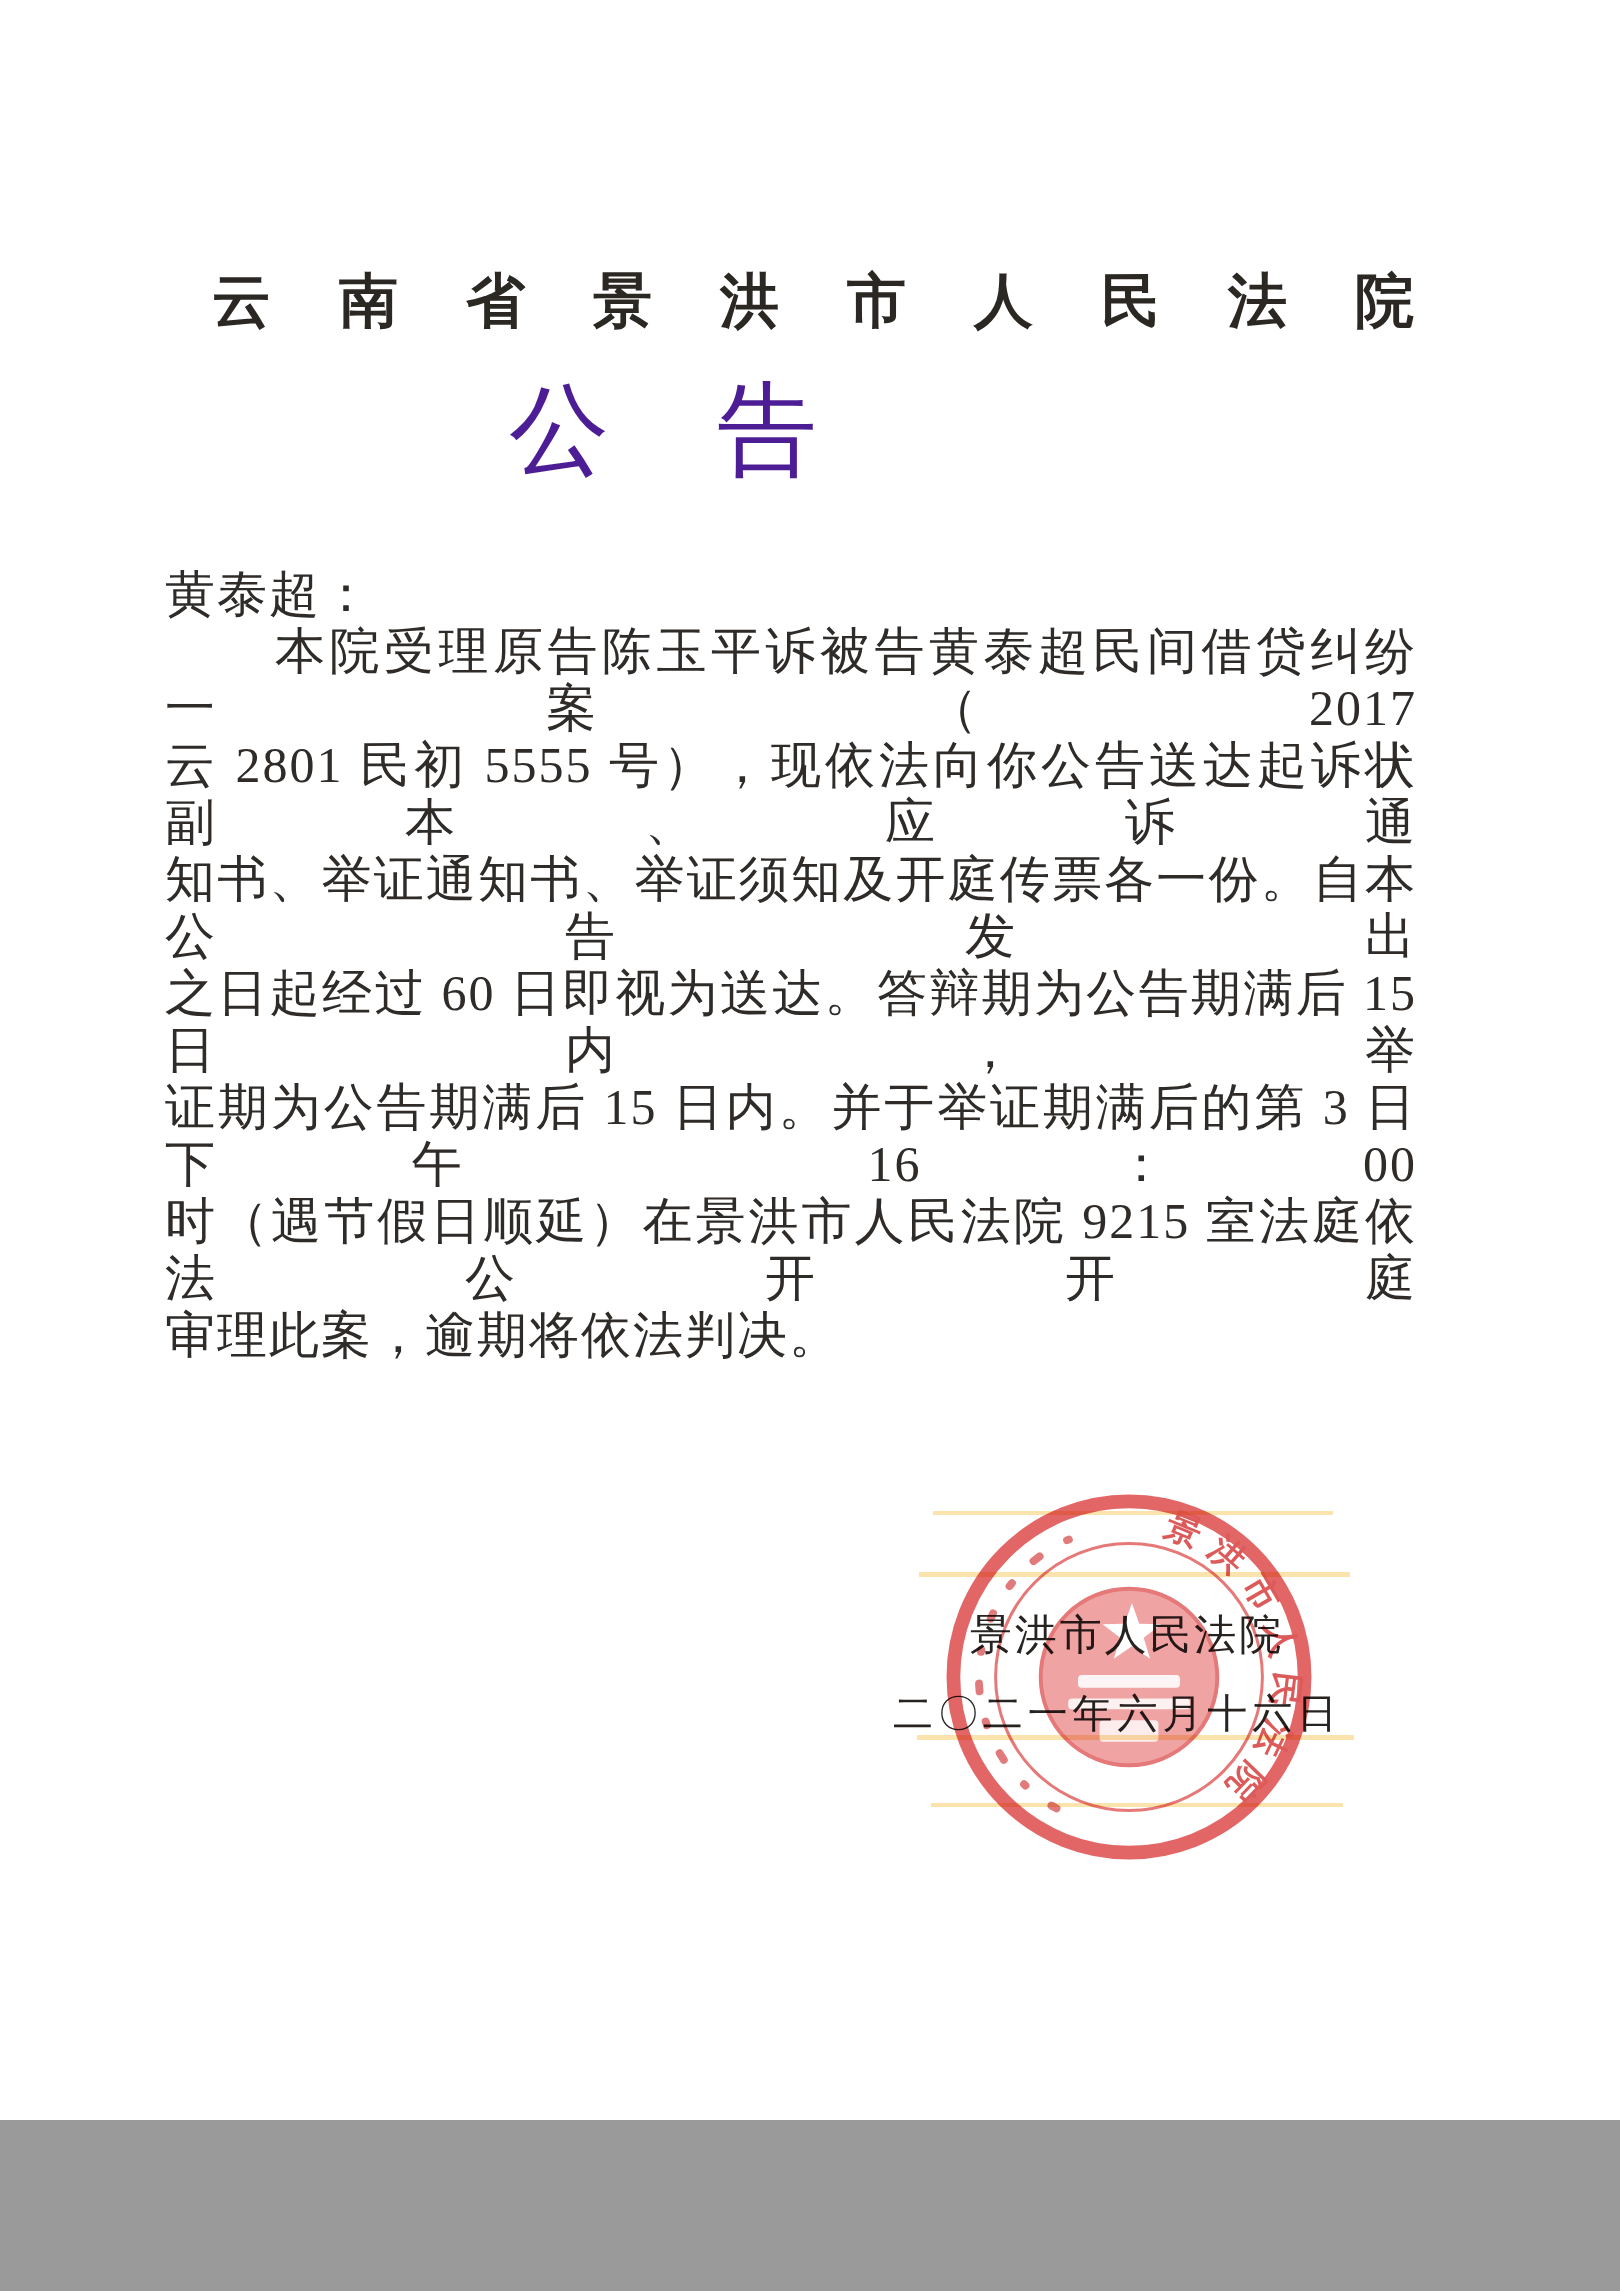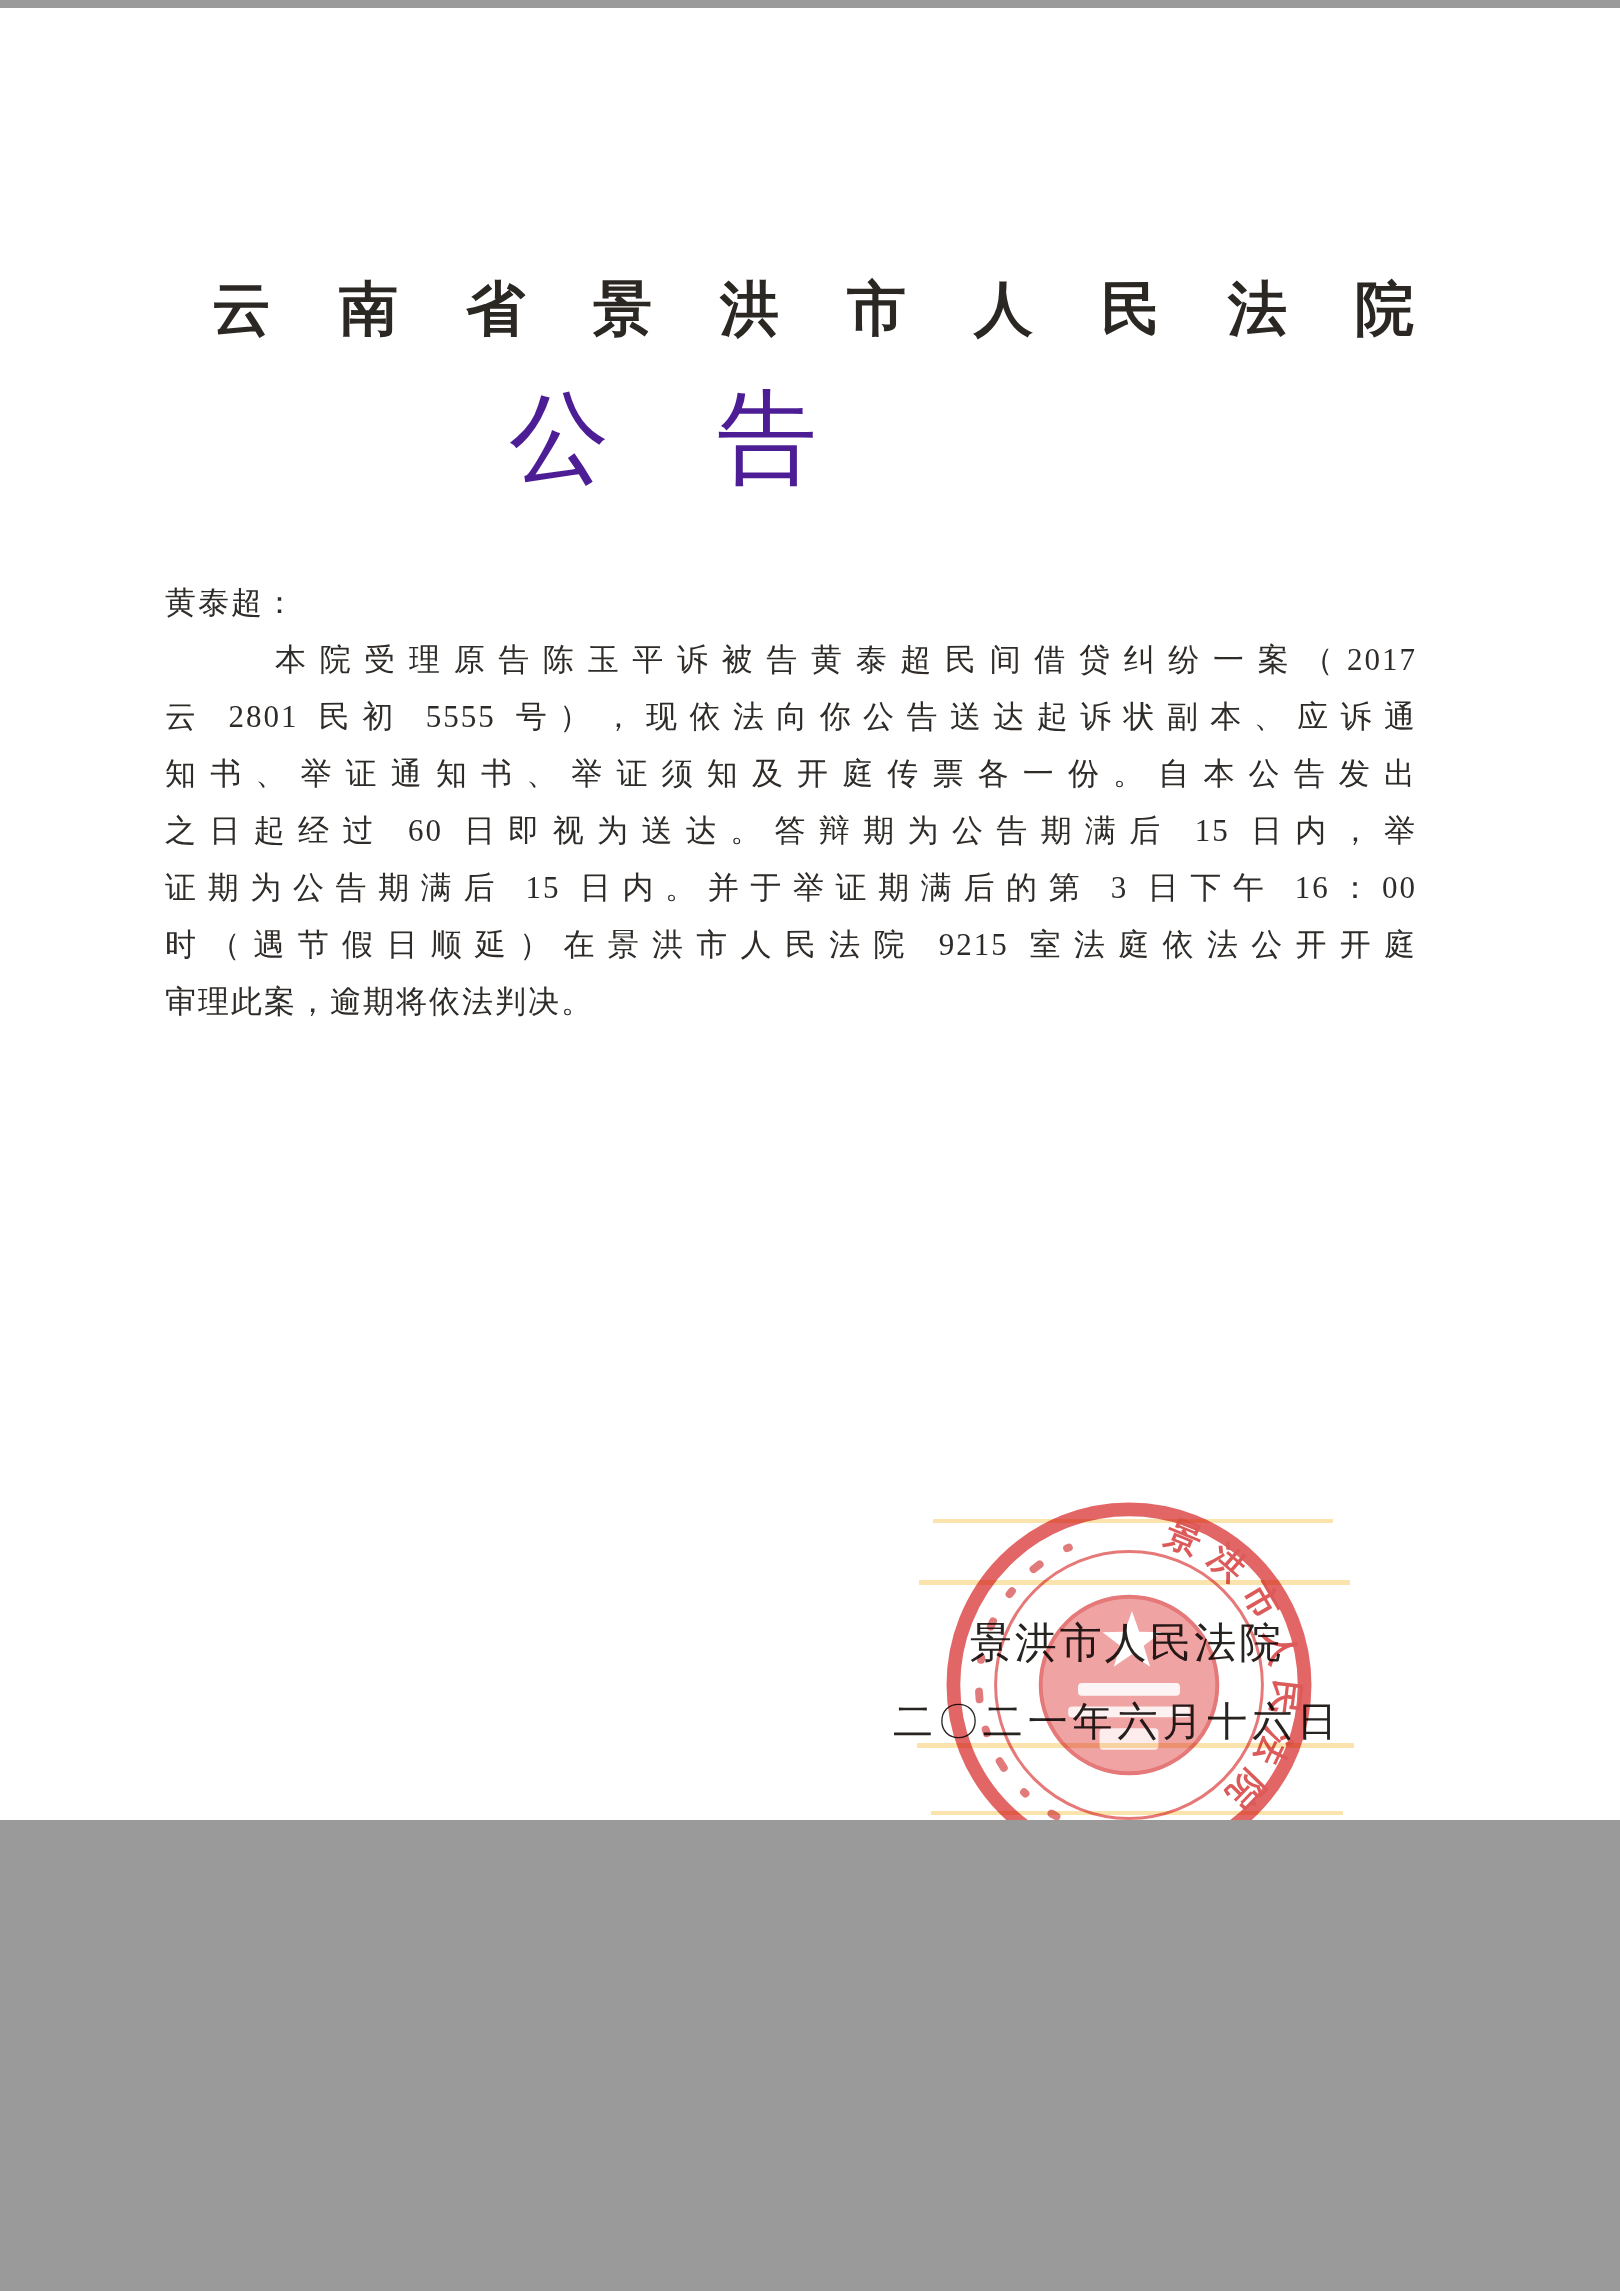--- a/index.html
+++ b/index.html
@@ -1,20 +1,20 @@
 <!DOCTYPE html>
 <html><head>
 <meta charset="utf-8">
 <title>公告</title>
 <style>
   html,body{margin:0;padding:0;background:#9a9a9a;}
   .page{
     position:relative;
-    width:1620px;height:1812px;
-    margin:8px auto;
+    width:1620px;height:2120px;
+    margin:0 auto;
     background:#ffffff;
     overflow:hidden;
     font-family:"Liberation Serif","DejaVu Serif",serif;
     color:#2e2b28;
   }
   
   .court-title{
     position:absolute;left:212px;top:263px;margin:0;
     font-size:59px;font-weight:bold;line-height:76px;
     letter-spacing:68px;white-space:nowrap;
@@ -22,21 +22,21 @@
   }
   .gonggao{
     position:absolute;left:509px;top:369px;
     font-size:100px;line-height:123px;font-weight:400;
     letter-spacing:108px;white-space:nowrap;
     color:#4c1d95;
   }
   
   .body-text{
     position:absolute;left:165px;top:566px;width:1252px;
-    font-size:31px;line-height:57px;
+    font-size:50px;line-height:57px;
   }
   .line{
     letter-spacing:2px;
     text-align:justify;
     text-align-last:justify;
   }
   .line.sal,.line.last{text-align:justify;text-align-last:left;}
   .line.indent{text-indent:110px;}
   
   .signature{

